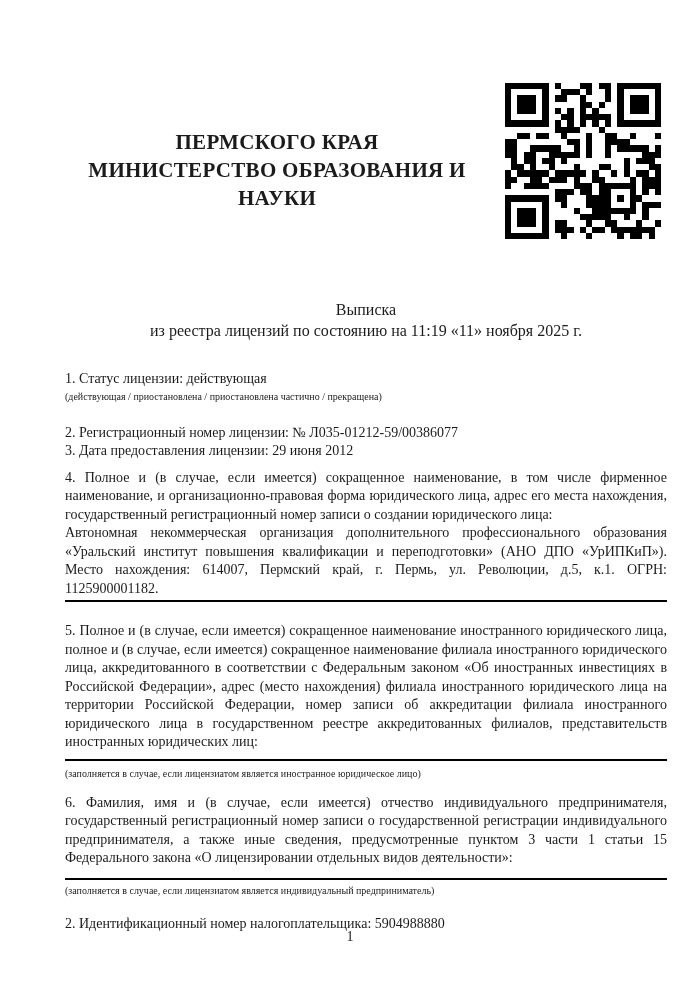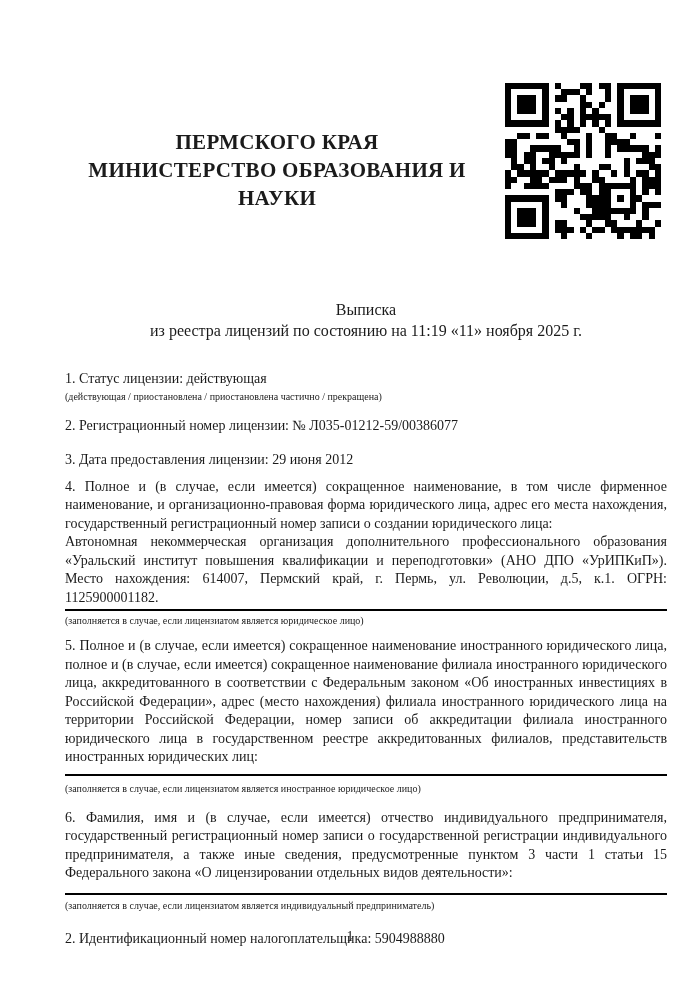--- a/index.html
+++ b/index.html
@@ -28,26 +28,26 @@
   }
   .items {
     position:absolute; left:65px; top:364px; width:602px;
     font-size:14px; line-height:18.5px;
   }
   .para { text-align:justify; text-justify:inter-word; }
   .caption { font-size:10px; line-height:13px; text-align:left; color:#1b1b1b; }
   .fill-line { border-top:2px solid #000; height:0; width:100%; }
   .i1 { margin-top:6px; }
   .c1 { margin-top:1px; }
-  .i2 { margin-top:14px; }
-  .i3 { margin-top:16px; }
+  .i2 { margin-top:21px; }
+  .i3 { }
   .i4 { margin-top:8px; }
   .hr4 { margin-top:2px; }
   .c4 { margin-top:3px; }
-  .i5 { margin-top:10px; }
+  .i5 { margin-top:20px; }
   .hr5 { margin-top:7px; }
   .c5 { margin-top:6px; }
   .i6 { margin-top:14px; }
   .hr6 { margin-top:10px; }
   .c6 { margin-top:4px; }
   .i7 { margin-top:18px; }
   .page-number {
     position:absolute; left:0; top:929px; width:700px;
     text-align:center; font-size:14px;
   }
@@ -399,21 +399,20 @@
     <div class="i1">1. Статус лицензии: действующая</div>
     <div class="caption c1">(действующая / приостановлена / приостановлена частично / прекращена)</div>
 
     <div class="i2">2. Регистрационный номер лицензии: № Л035-01212-59/00386077</div>
 
     <div class="i3">3. Дата предоставления лицензии: 29 июня 2012</div>
 
     <div class="para i4">4. Полное и (в случае, если имеется) сокращенное наименование, в том числе фирменное наименование, и организационно-правовая форма юридического лица, адрес его места нахождения, государственный регистрационный номер записи о создании юридического лица:</div>
     <div class="para">Автономная некоммерческая организация дополнительного профессионального образования «Уральский институт повышения квалификации и переподготовки» (АНО ДПО «УрИПКиП»). Место нахождения: 614007, Пермский край, г. Пермь, ул. Революции, д.5, к.1. ОГРН: 1125900001182.</div>
     <div class="fill-line hr4"></div>
-    <div class="caption c4">(заполняется в случае, если лицензиатом является юридическое лицо)</div>
 
     <div class="para i5">5. Полное и (в случае, если имеется) сокращенное наименование иностранного юридического лица, полное и (в случае, если имеется) сокращенное наименование филиала иностранного юридического лица, аккредитованного в соответствии с Федеральным законом «Об иностранных инвестициях в Российской Федерации», адрес (место нахождения) филиала иностранного юридического лица на территории Российской Федерации, номер записи об аккредитации филиала иностранного юридического лица в государственном реестре аккредитованных филиалов, представительств иностранных юридических лиц:</div>
     <div class="fill-line hr5"></div>
     <div class="caption c5">(заполняется в случае, если лицензиатом является иностранное юридическое лицо)</div>
 
     <div class="para i6">6. Фамилия, имя и (в случае, если имеется) отчество индивидуального предпринимателя, государственный регистрационный номер записи о государственной регистрации индивидуального предпринимателя, а также иные сведения, предусмотренные пунктом 3 части 1 статьи 15 Федерального закона «О лицензировании отдельных видов деятельности»:</div>
     <div class="fill-line hr6"></div>
     <div class="caption c6">(заполняется в случае, если лицензиатом является индивидуальный предприниматель)</div>
 
     <div class="i7">2. Идентификационный номер налогоплательщика: 5904988880</div>

